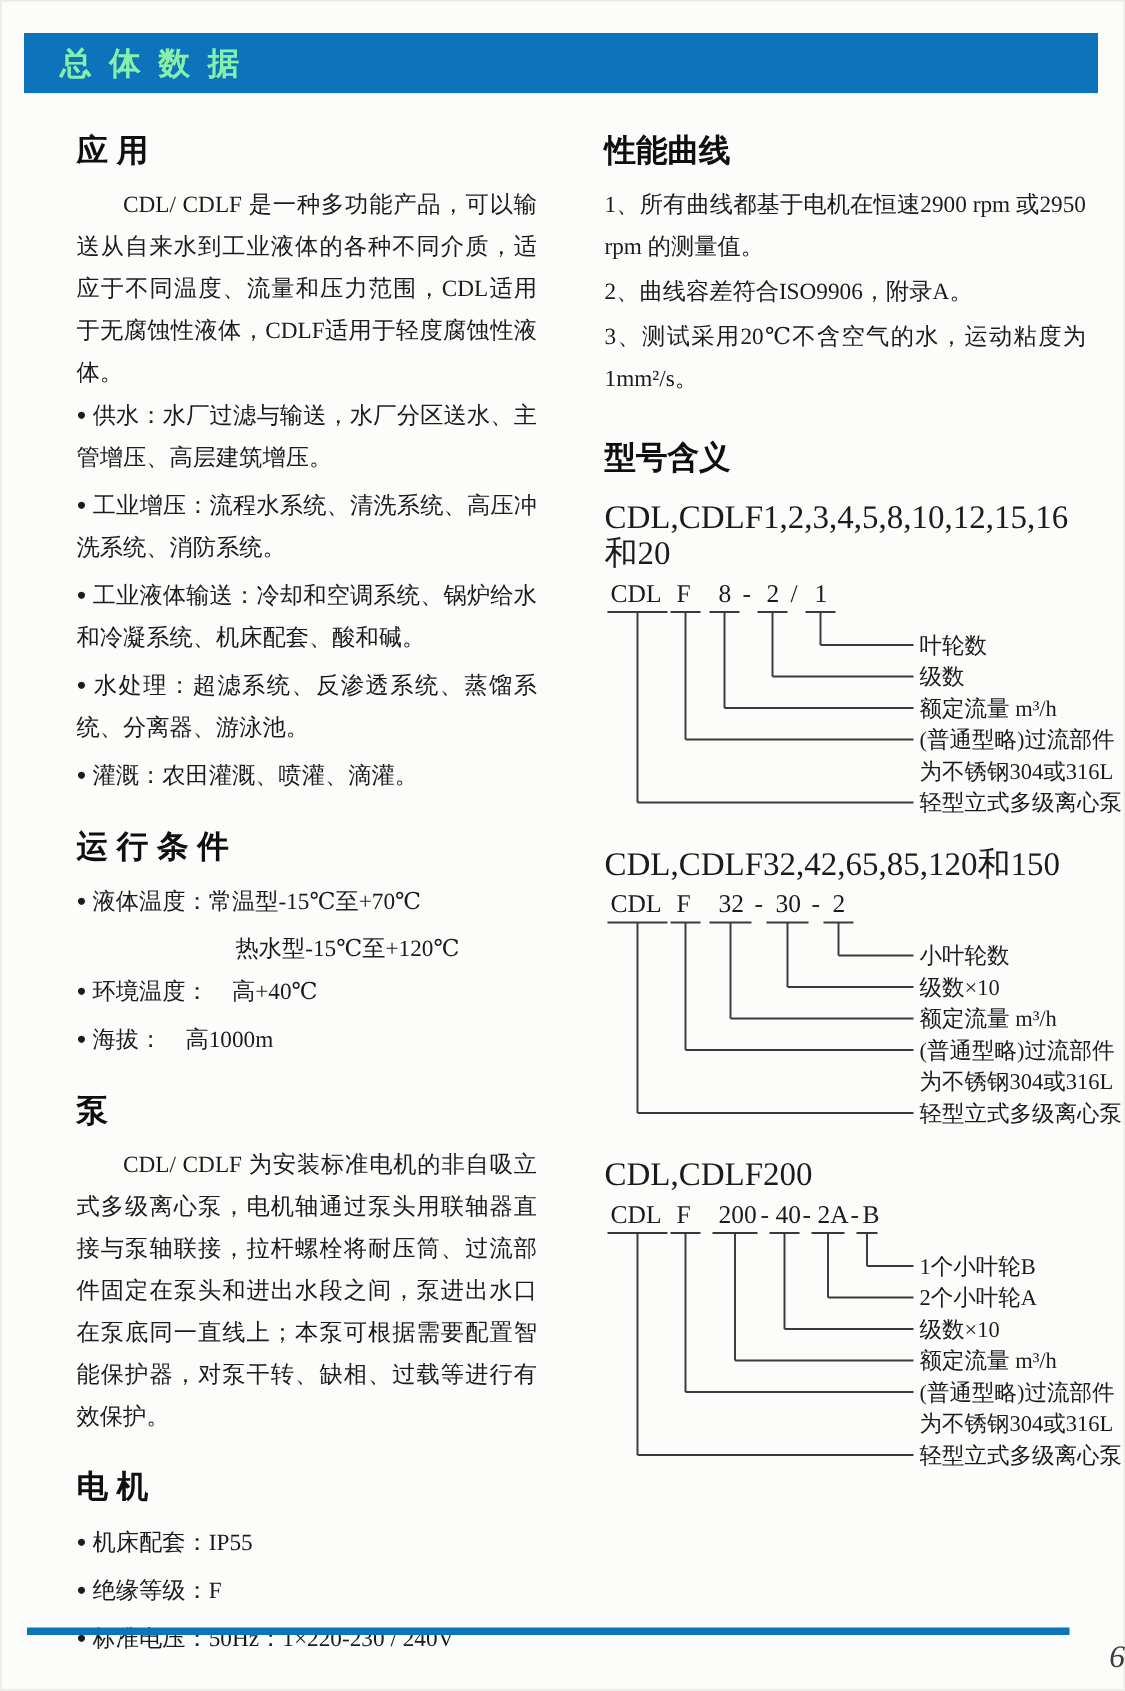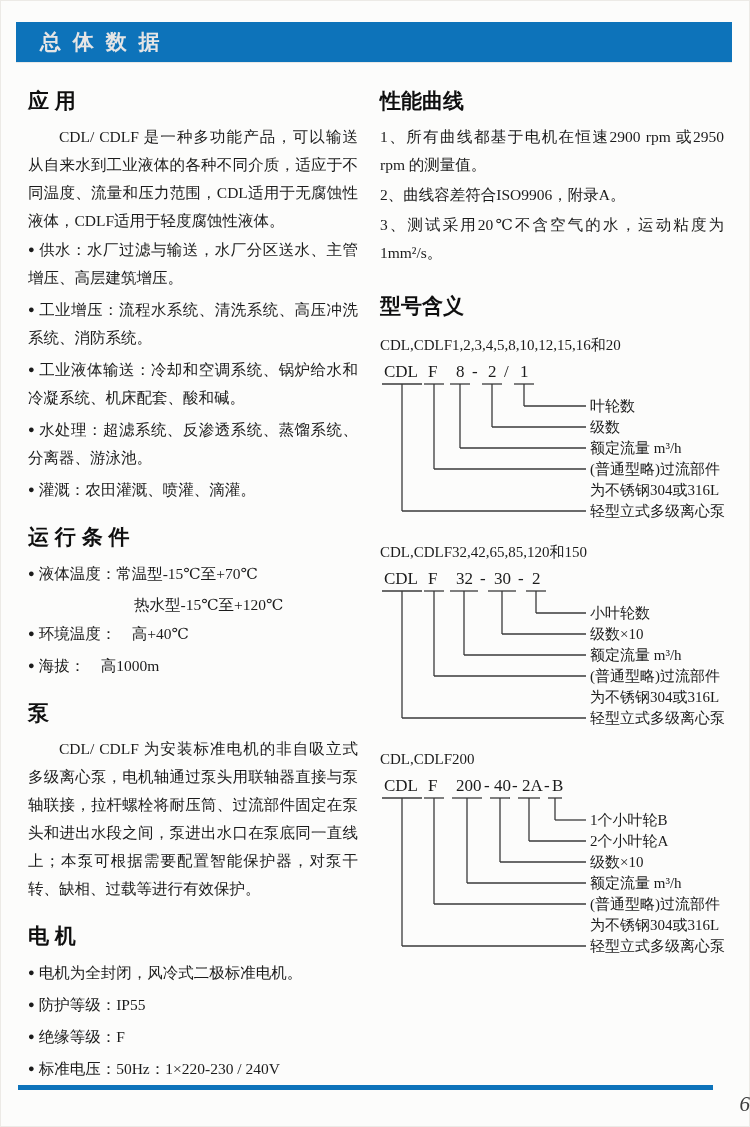--- a/index.html
+++ b/index.html
@@ -16,47 +16,47 @@
     box-shadow:inset 0 0 0 1px #eceae6;
   }
   
   .header-bar{
     position:absolute;left:16px;top:22px;width:716px;height:40px;
     display:flex;align-items:center;
     box-shadow:0 1px 0 rgba(0,0,0,.08);
   }
   .header-bar .title{
     font-family:"Liberation Sans","DejaVu Sans",sans-serif;
-    font-weight:700;font-size:21px;color:#e5e5e5;
+    font-weight:700;font-size:21px;color:#86efac;
     padding-left:24px;letter-spacing:3px;
   }
   
   .columns{
     position:absolute;left:28px;top:88px;width:696px;
     display:flex;gap:22px;
   }
   .col-left{width:330px;}
   .col-right{width:344px;}
   h2.sec{
     font-family:"Liberation Sans","DejaVu Sans",sans-serif;
     font-weight:700;font-size:21px;color:#0f0f0f;
     margin:0 0 9px 0;line-height:26px;
   }
-  section{margin-bottom:20px;}
+  section{margin-bottom:20px;margin-left:23px;}
   p.body, .note, .bullet, .cont{
     font-size:15.5px;line-height:28px;margin:0;text-align:justify;
   }
   p.body.indent{text-indent:2em;}
   .bullet{margin-bottom:3px;}
   .bullet .dot{font-size:11px;vertical-align:2px;margin-right:4px;}
   .cont-temp{margin-left:106px;text-align:left;}
   .note{margin-bottom:2px;}
   
   .series-title{
-    font-size:15px;line-height:24px;margin:14px 0 2px 0;
+    font-size:22px;line-height:24px;margin:14px 0 2px 0;
   }
   .model-svg{display:block;}
   .model-svg text{fill:#1b1b1b;}
   .model-svg line{stroke:#3a3a3a;stroke-width:1.3;}
   
   .footer-line{
     position:absolute;left:18px;width:695px;height:5px;bottom:37px;
   }
   .page-number{
     position:absolute;right:0px;bottom:10px;
@@ -100,22 +100,21 @@
       </section>
 
       <section>
         <h2 class="sec">泵</h2>
         <p class="body indent">CDL/ CDLF 为安装标准电机的非自吸立式多级离心泵，电机轴通过泵头用联轴器直接与泵轴联接，拉杆螺栓将耐压筒、过流部件固定在泵头和进出水段之间，泵进出水口在泵底同一直线上；本泵可根据需要配置智能保护器，对泵干转、缺相、过载等进行有效保护。</p>
       </section>
 
       <section>
         <h2 class="sec">电 机</h2>
         <div id="motor-bullets">
-            <div class="bullet"><span class="dot">●</span><span>电机为全封闭，风冷式二极标准电机。</span></div>
-            <div class="bullet"><span class="dot">●</span><span>防护等级：IP55</span></div>
+            <div class="bullet"><span class="dot">●</span><span>机床配套：IP55</span></div>
             <div class="bullet"><span class="dot">●</span><span>绝缘等级：F</span></div>
             <div class="bullet"><span class="dot">●</span><span>标准电压：50Hz：1×220-230 / 240V</span></div>
           </div>
       </section>
 
     </div>
 
     <div class="col-right">
 
       <section style="margin-bottom:26px;">

